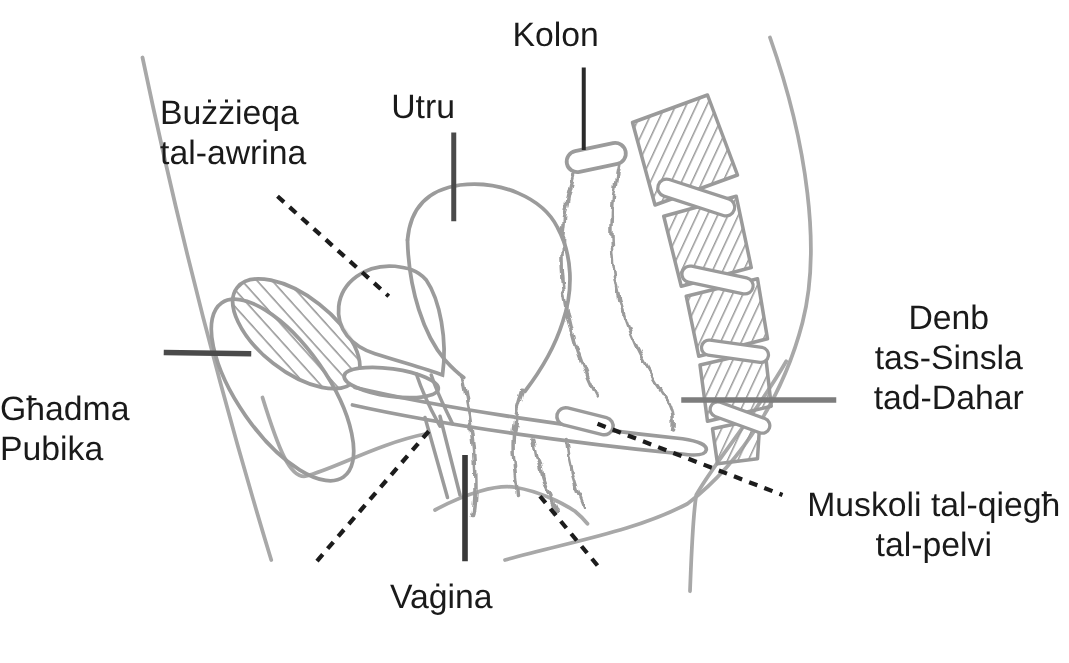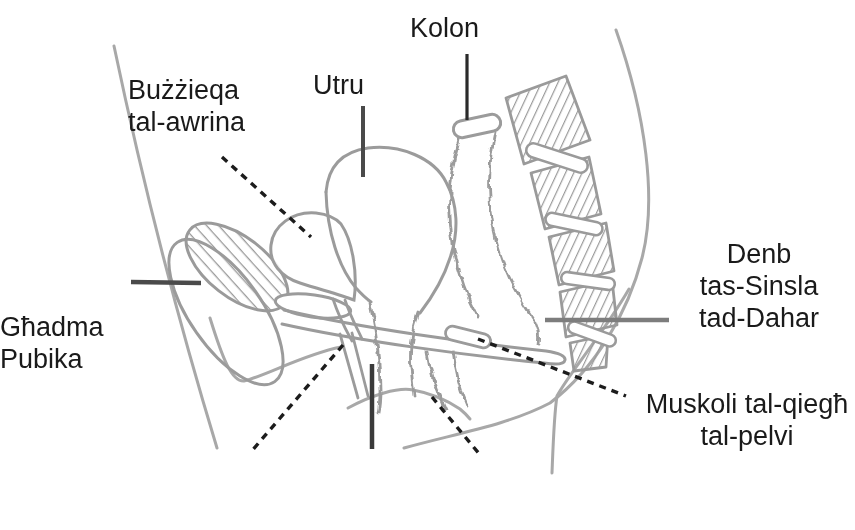--- a/index.html
+++ b/index.html
@@ -139,15 +139,16 @@
 Pubika</div>
 
   <div class="lbl left" style="left:674px; top:238px; width:170px;">Denb
 tas-Sinsla
 tad-Dahar</div>
 
   <div class="lbl left" style="left:637px; top:388px; width:220px;">Muskoli tal-qiegħ
 tal-pelvi</div>
 
 
+  <div class="lbl center" style="left:312px; top:461px; width:100px;">Vaġina</div>
 
 
 </div>
 
 </body></html>

